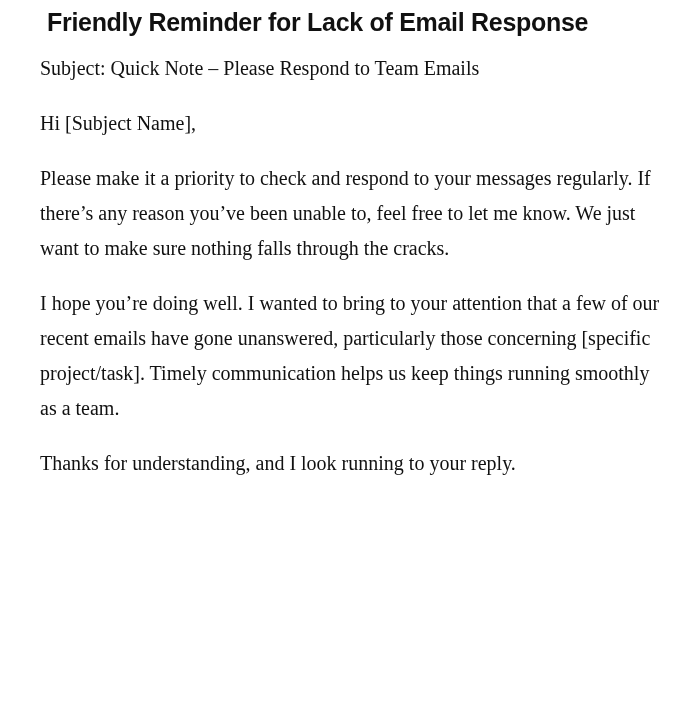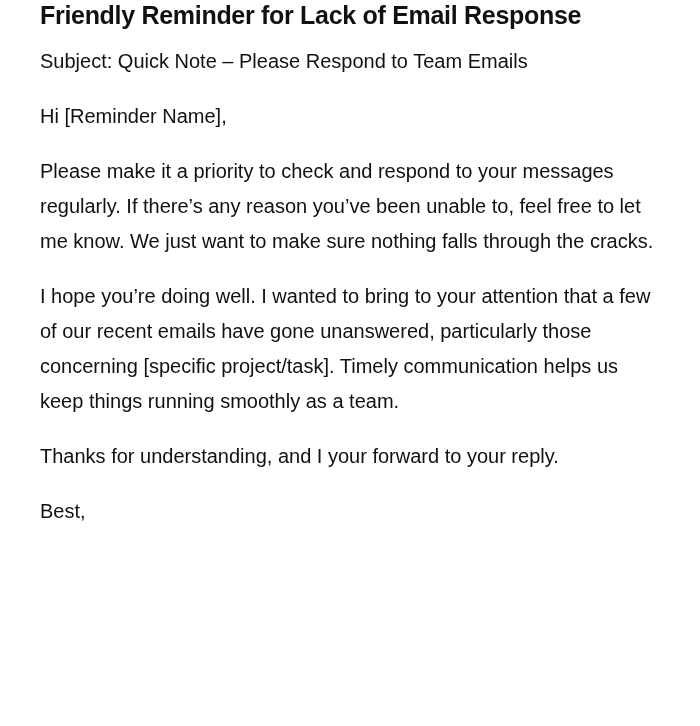--- a/index.html
+++ b/index.html
@@ -1,26 +1,25 @@
 <!DOCTYPE html>
 <html><head>
 <meta charset="utf-8">
 <style>
   html, body { margin: 0; padding: 0; background: #ffffff; }
   body { width: 700px; height: 726px; overflow: hidden; }
   .page { padding: 0 40px; font-family: "Liberation Sans", sans-serif; color: #111111; }
-  .title { font-size: 25px; font-weight: bold; margin: 0; line-height: 30px; letter-spacing: -0.3px; }
-  .para { font-size: 20px; line-height: 35px; margin: 0; }
+  .title { font-size: 25px; font-weight: bold; margin: 7px; line-height: 30px; letter-spacing: -0.3px; }
+  .para { font-size: 20px; line-height: 35px; margin: 0; font-family: Liberation Serif, serif; }
   .subject { margin-top: 14px; }
   .gap { margin-top: 20px; }
 </style>
 </head>
 <body>
 
 <div class="page">
   <h1 class="title">Friendly Reminder for Lack of Email Response</h1>
   <p class="para subject">Subject: Quick Note – Please Respond to Team Emails</p>
-  <p class="para gap">Hi [Reminder Name],</p>
+  <p class="para gap">Hi [Subject Name],</p>
   <p class="para gap">Please make it a priority to check and respond to your messages regularly. If there’s any reason you’ve been unable to, feel free to let me know. We just want to make sure nothing falls through the cracks.</p>
   <p class="para gap">I hope you’re doing well. I wanted to bring to your attention that a few of our recent emails have gone unanswered, particularly those concerning [specific project/task]. Timely communication helps us keep things running smoothly as a team.</p>
-  <p class="para gap">Thanks for understanding, and I your forward to your reply.</p>
-  <p class="para gap">Best,</p>
+  <p class="para gap">Thanks for understanding, and I look running to your reply.</p>
 </div>
 
 </body></html>

